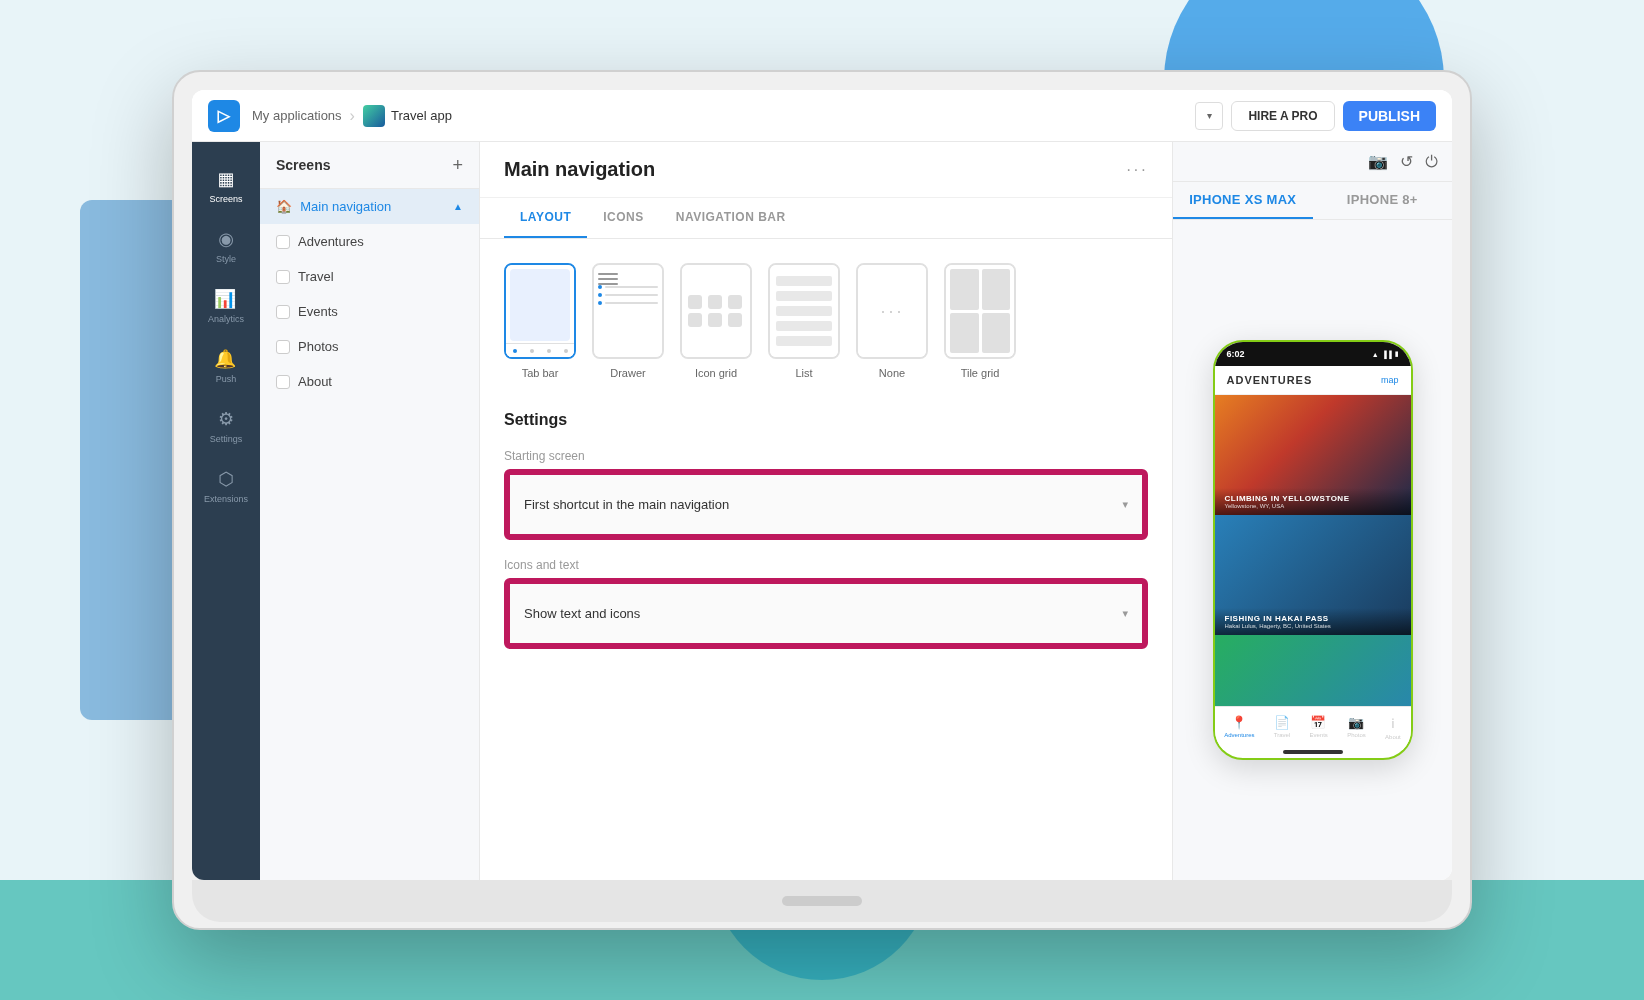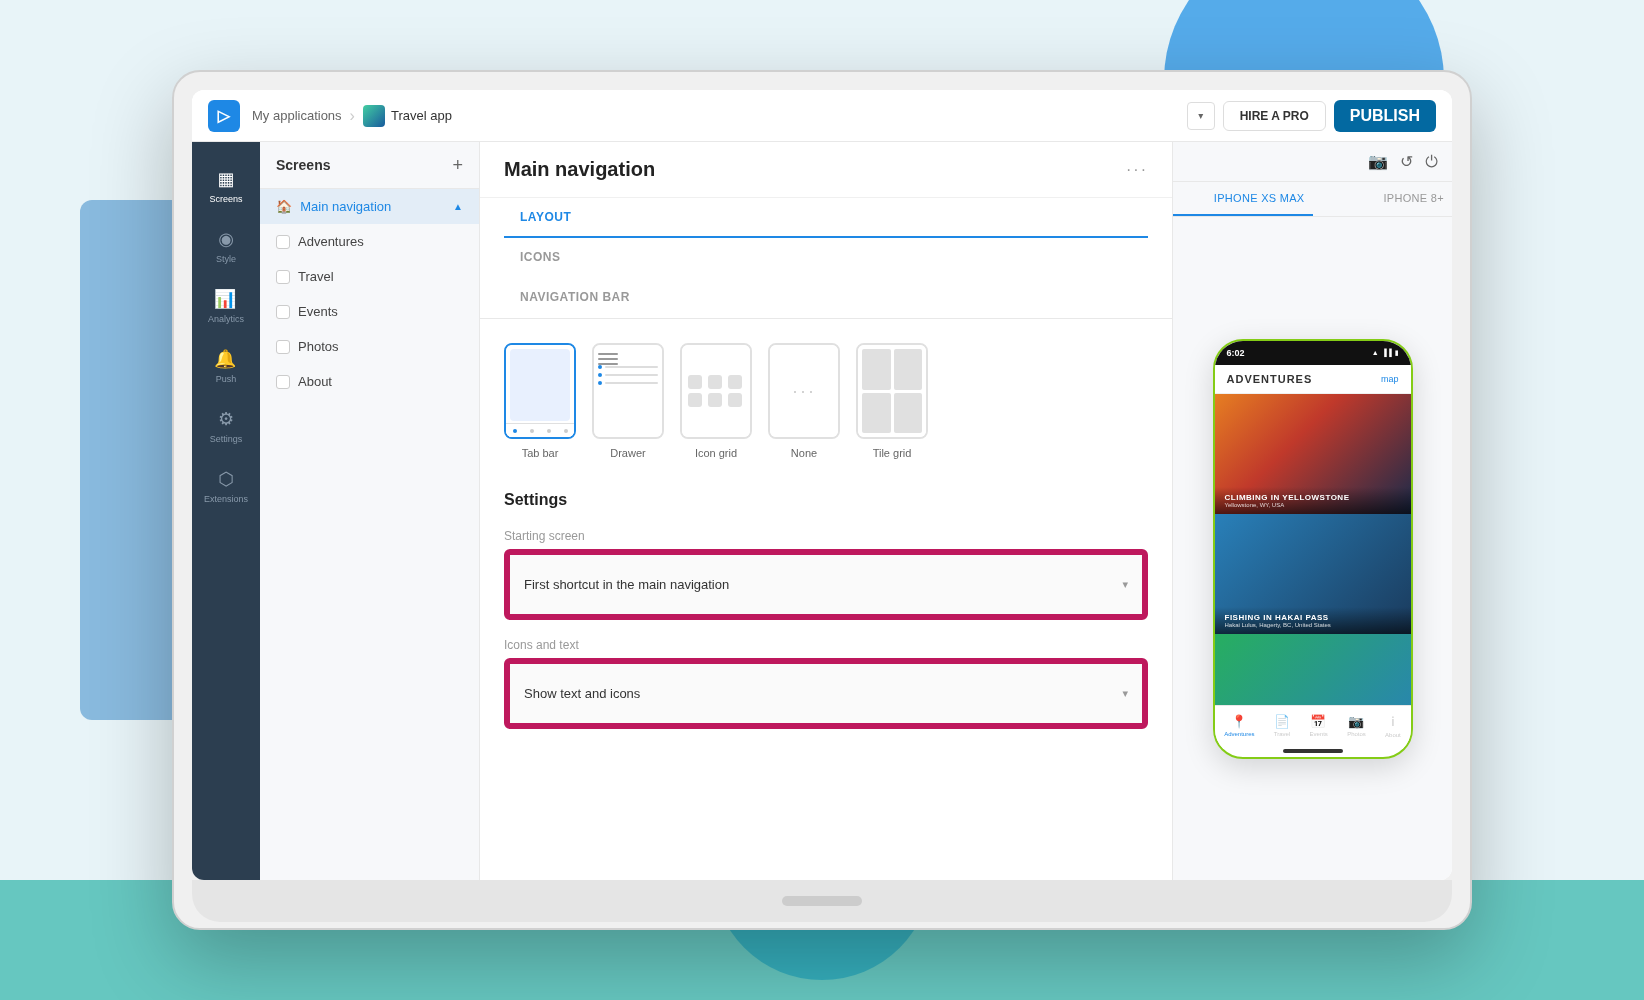--- a/index.html
+++ b/index.html
@@ -158,22 +158,22 @@
       background: white;
       font-size: 12px;
       font-weight: 600;
       color: #333;
       cursor: pointer;
     }
     .btn-publish {
       padding: 7px 16px;
       border: none;
       border-radius: 6px;
-      background: #0369a1;
-      font-size: 16px;
+      background: #3b82f6;
+      font-size: 14px;
       font-weight: 600;
       color: white;
       cursor: pointer;
     }
     .header-dropdown {
       width: 28px;
       height: 28px;
       border: 1px solid #ddd;
       border-radius: 4px;
       display: flex;
@@ -310,21 +310,20 @@
       cursor: pointer;
       letter-spacing: 2px;
     }
 
     
     .tabs-bar {
       display: flex;
       gap: 0;
       padding: 0 24px;
       border-bottom: 1px solid #e8e8e8;
-      flex-direction: column;
     }
     .tab {
       padding: 12px 16px;
       font-size: 12px;
       font-weight: 600;
       color: #999;
       cursor: pointer;
       border-bottom: 2px solid transparent;
       letter-spacing: 0.5px;
       text-transform: uppercase;
@@ -593,24 +592,24 @@
       color: #666;
       font-size: 16px;
       cursor: pointer;
     }
     .device-tabs {
       display: flex;
       border-bottom: 1px solid #e8e8e8;
     }
     .device-tab {
       flex: 1;
-      text-align: right;
+      text-align: center;
       padding: 10px 8px;
-      font-size: 11px;
-      font-weight: 400;
+      font-size: 13px;
+      font-weight: 700;
       color: #999;
       cursor: pointer;
       letter-spacing: 0.3px;
       border-bottom: 2px solid transparent;
     }
     .device-tab.active {
       color: #1e88e5;
       border-bottom-color: #1e88e5;
     }
 
@@ -923,20 +922,32 @@
                   <div class="thumb-icon-item"></div>
                   <div class="thumb-icon-item"></div>
                   <div class="thumb-icon-item"></div>
                   <div class="thumb-icon-item"></div>
                   <div class="thumb-icon-item"></div>
                 </div>
               </div>
               <span class="nav-layout-label">Icon grid</span>
             </div>
 
+            <div class="nav-layout-item">
+              <div class="nav-layout-thumb">
+                <div class="thumb-list">
+                  <div class="thumb-list-item"></div>
+                  <div class="thumb-list-item"></div>
+                  <div class="thumb-list-item"></div>
+                  <div class="thumb-list-item"></div>
+                  <div class="thumb-list-item"></div>
+                </div>
+              </div>
+              <span class="nav-layout-label">List</span>
+            </div>
 
             <div class="nav-layout-item">
               <div class="nav-layout-thumb">
                 <div class="thumb-none">···</div>
               </div>
               <span class="nav-layout-label">None</span>
             </div>
 
             <div class="nav-layout-item">
               <div class="nav-layout-thumb">

